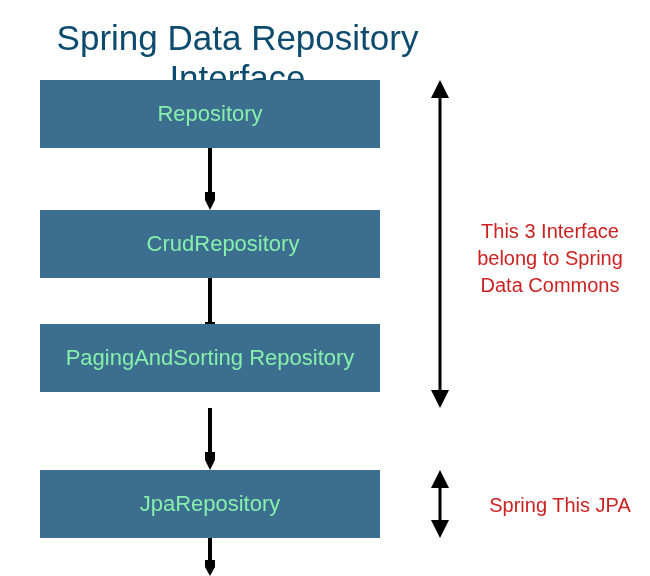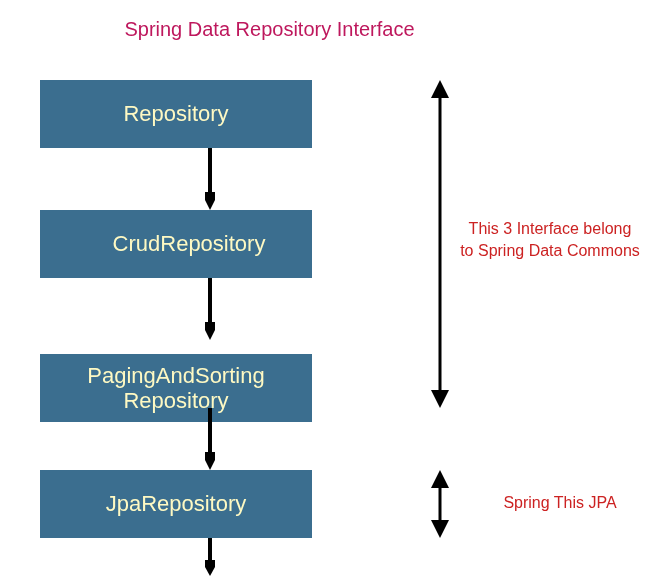--- a/index.html
+++ b/index.html
@@ -9,54 +9,53 @@
     width: 650px;
     height: 576px;
     position: relative;
   }
   .title {
     position: absolute;
     top: 18px;
     left: 0;
     width: 475px;
     text-align: center;
-    font-size: 20px;
+    font-size: 35px;
     font-weight: 400;
-    color: #be185d;
-    margin-left: 32px;
+    color: #0c4a6e;
   }
   .box {
     position: absolute;
     left: 40px;
-    width: 272px;
+    width: 340px;
     height: 68px;
     background: #3b6e8f;
-    color: #fef9c3;
+    color: #86efac;
     display: flex;
     align-items: center;
     justify-content: center;
     text-align: center;
     font-size: 22px;
     font-weight: 400;
     padding: 4px 10px;
     line-height: 1.15;
   }
   .box1 { top: 80px; }
   .box2 { top: 210px; padding-left: 36px; }
-  .box3 { top: 354px; }
+  .box3 { top: 324px; }
   .box4 { top: 470px; height: 68px; }
   .arrow-down {
     position: absolute;
     left: 205px;
     width: 10px;
   }
   .annotation {
     position: absolute;
     color: #cc2222;
-    font-size: 16px;
+    font-size: 20px;
     text-align: center;
     line-height: 1.35;
   }
   .anno1 { top: 218px; left: 460px; width: 180px; }
   .anno2 { top: 492px; left: 470px; width: 180px; }
 </style>
 </head>
 <body>
 
 <div class="title">Spring Data Repository Interface</div>

